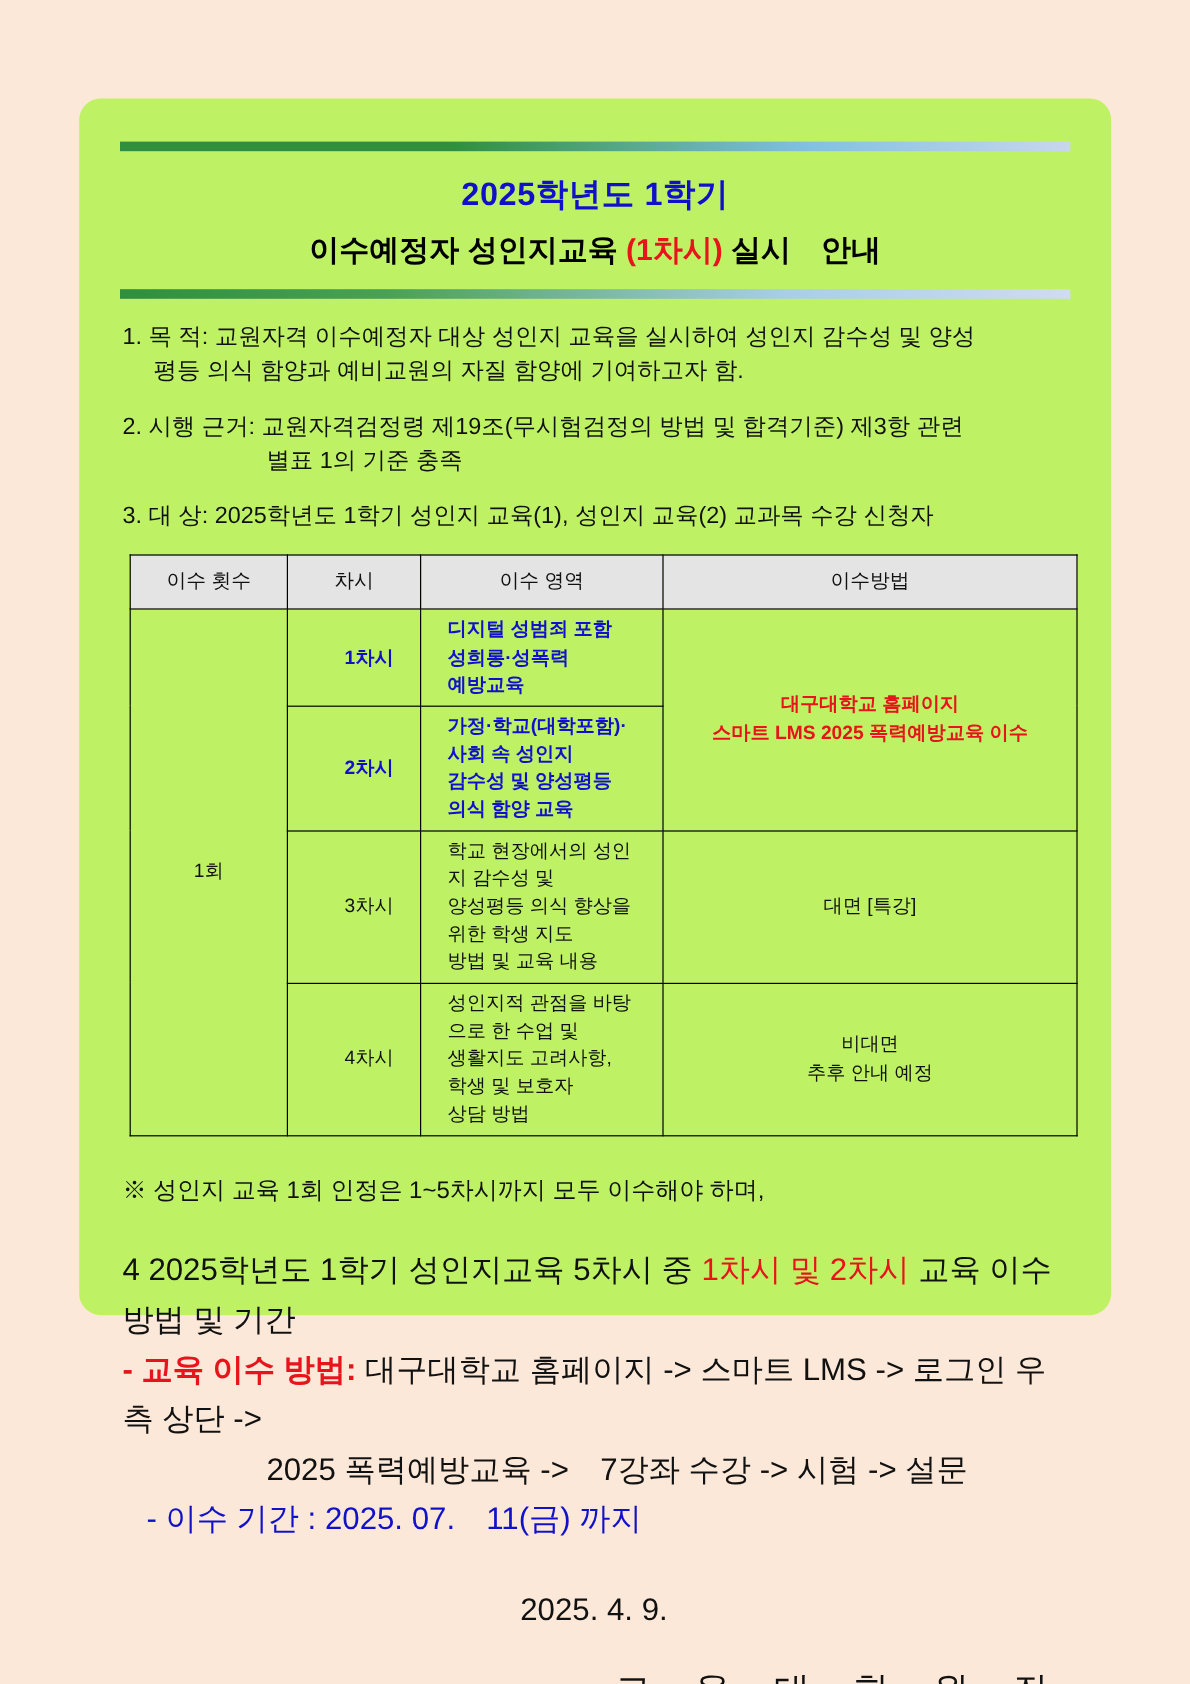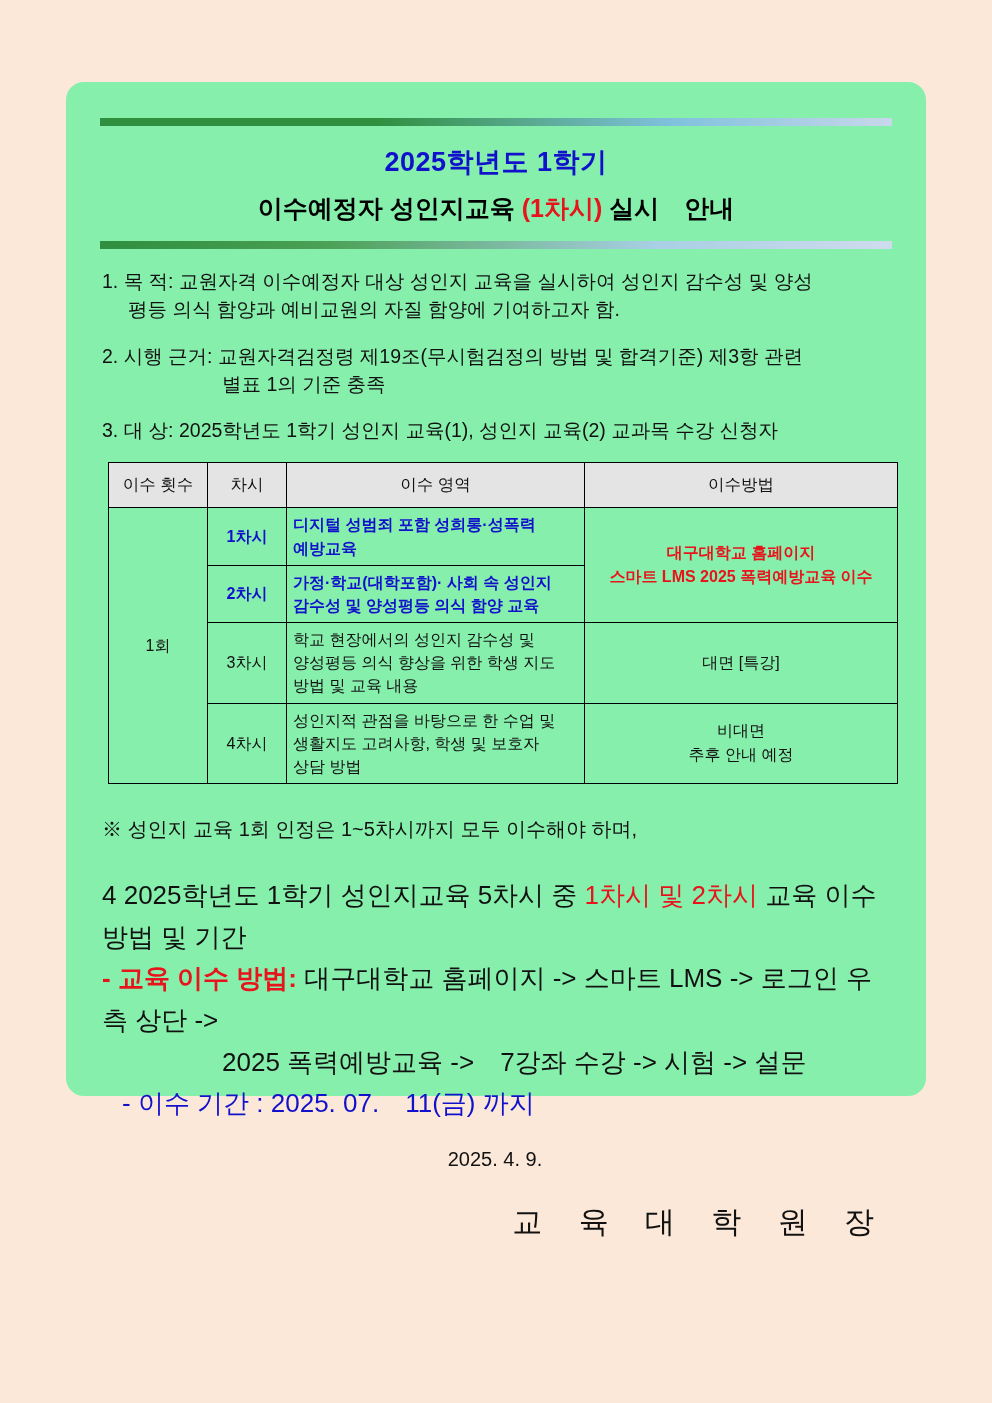--- a/index.html
+++ b/index.html
@@ -12,21 +12,21 @@
     background: #fbe8d8;
     font-family: "Liberation Sans", sans-serif;
     overflow: hidden;
   }
   .page {
     position: absolute;
     left: 66px;
     top: 82px;
     width: 860px;
     height: 1014px;
-    background: #86efac;
+    background: #bef264;
     border-radius: 18px;
     box-sizing: border-box;
     padding: 0;
   }
   .inner {
     position: absolute;
     left: 28px;
     top: 36px;
     right: 28px;
   }
@@ -75,21 +75,21 @@
     padding-left: 120px;
   }
   table.main {
     border-collapse: collapse;
     width: 790px;
     margin: 10px 0 0 6px;
     font-size: 16px;
   }
   table.main th, table.main td {
     border: 1px solid #000;
-    padding: 5px 6px;
+    padding: 5px 22px;
     vertical-align: middle;
     margin-left: 24px;
   }
   table.main th {
     background: #e4e4e4;
     font-weight: normal;
     text-align: center;
     font-size: 16.5px;
     height: 34px;
   }
@@ -101,21 +101,21 @@
     color: #e8141b;
     font-weight: bold;
     text-align: center;
     line-height: 1.5;
   }
   td.area {
     line-height: 1.45;
   }
   td.cha {
     width: 66px;
-    text-align: center;
+    text-align: right;
   }
   td.count {
     width: 86px;
     text-align: center;
   }
   td.method {
     width: 300px;
     text-align: center;
     line-height: 1.5;
   }
@@ -143,22 +143,22 @@
     color: #1111cc;
   }
   .sub-line {
     padding-left: 120px;
   }
   .sub-line2 {
     padding-left: 20px;
   }
   .date {
     text-align: center;
-    margin-top: 20px;
-    font-size: 20px;
+    margin-top: 36px;
+    font-size: 26px;
   }
   .signer {
     text-align: right;
     margin-top: 26px;
     font-size: 30px;
     letter-spacing: 14px;
     font-weight: normal;
   }
 </style>
 </head>

